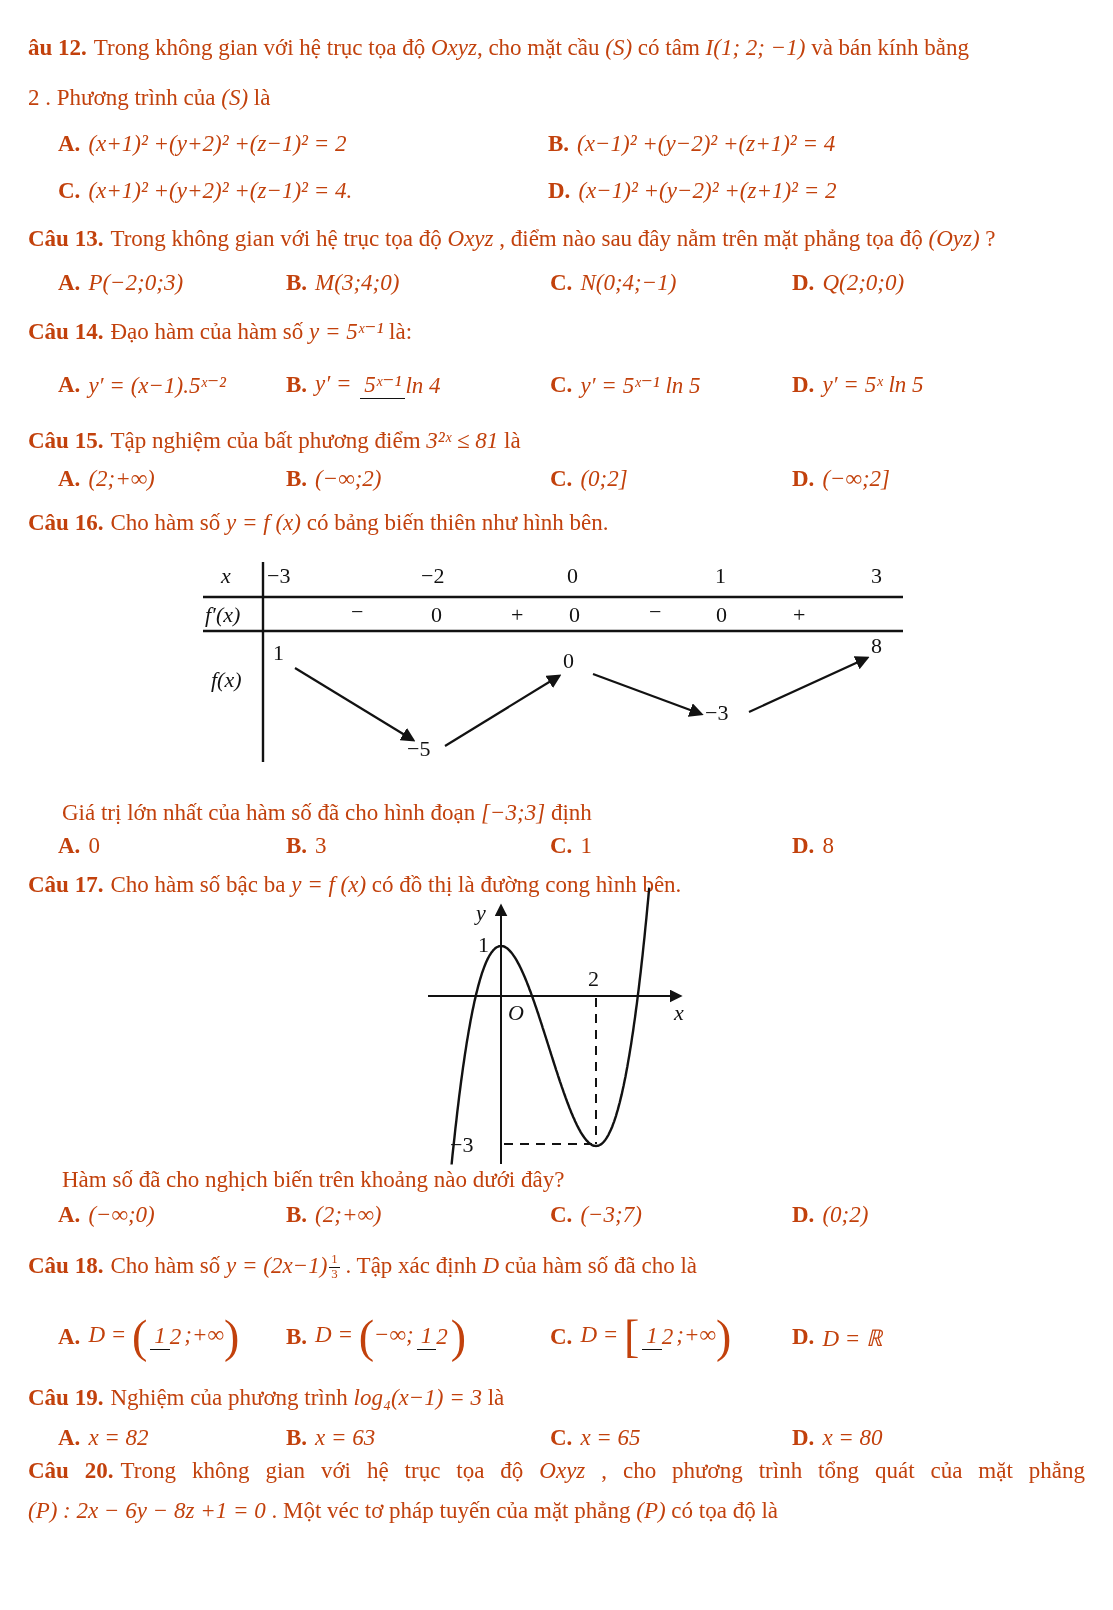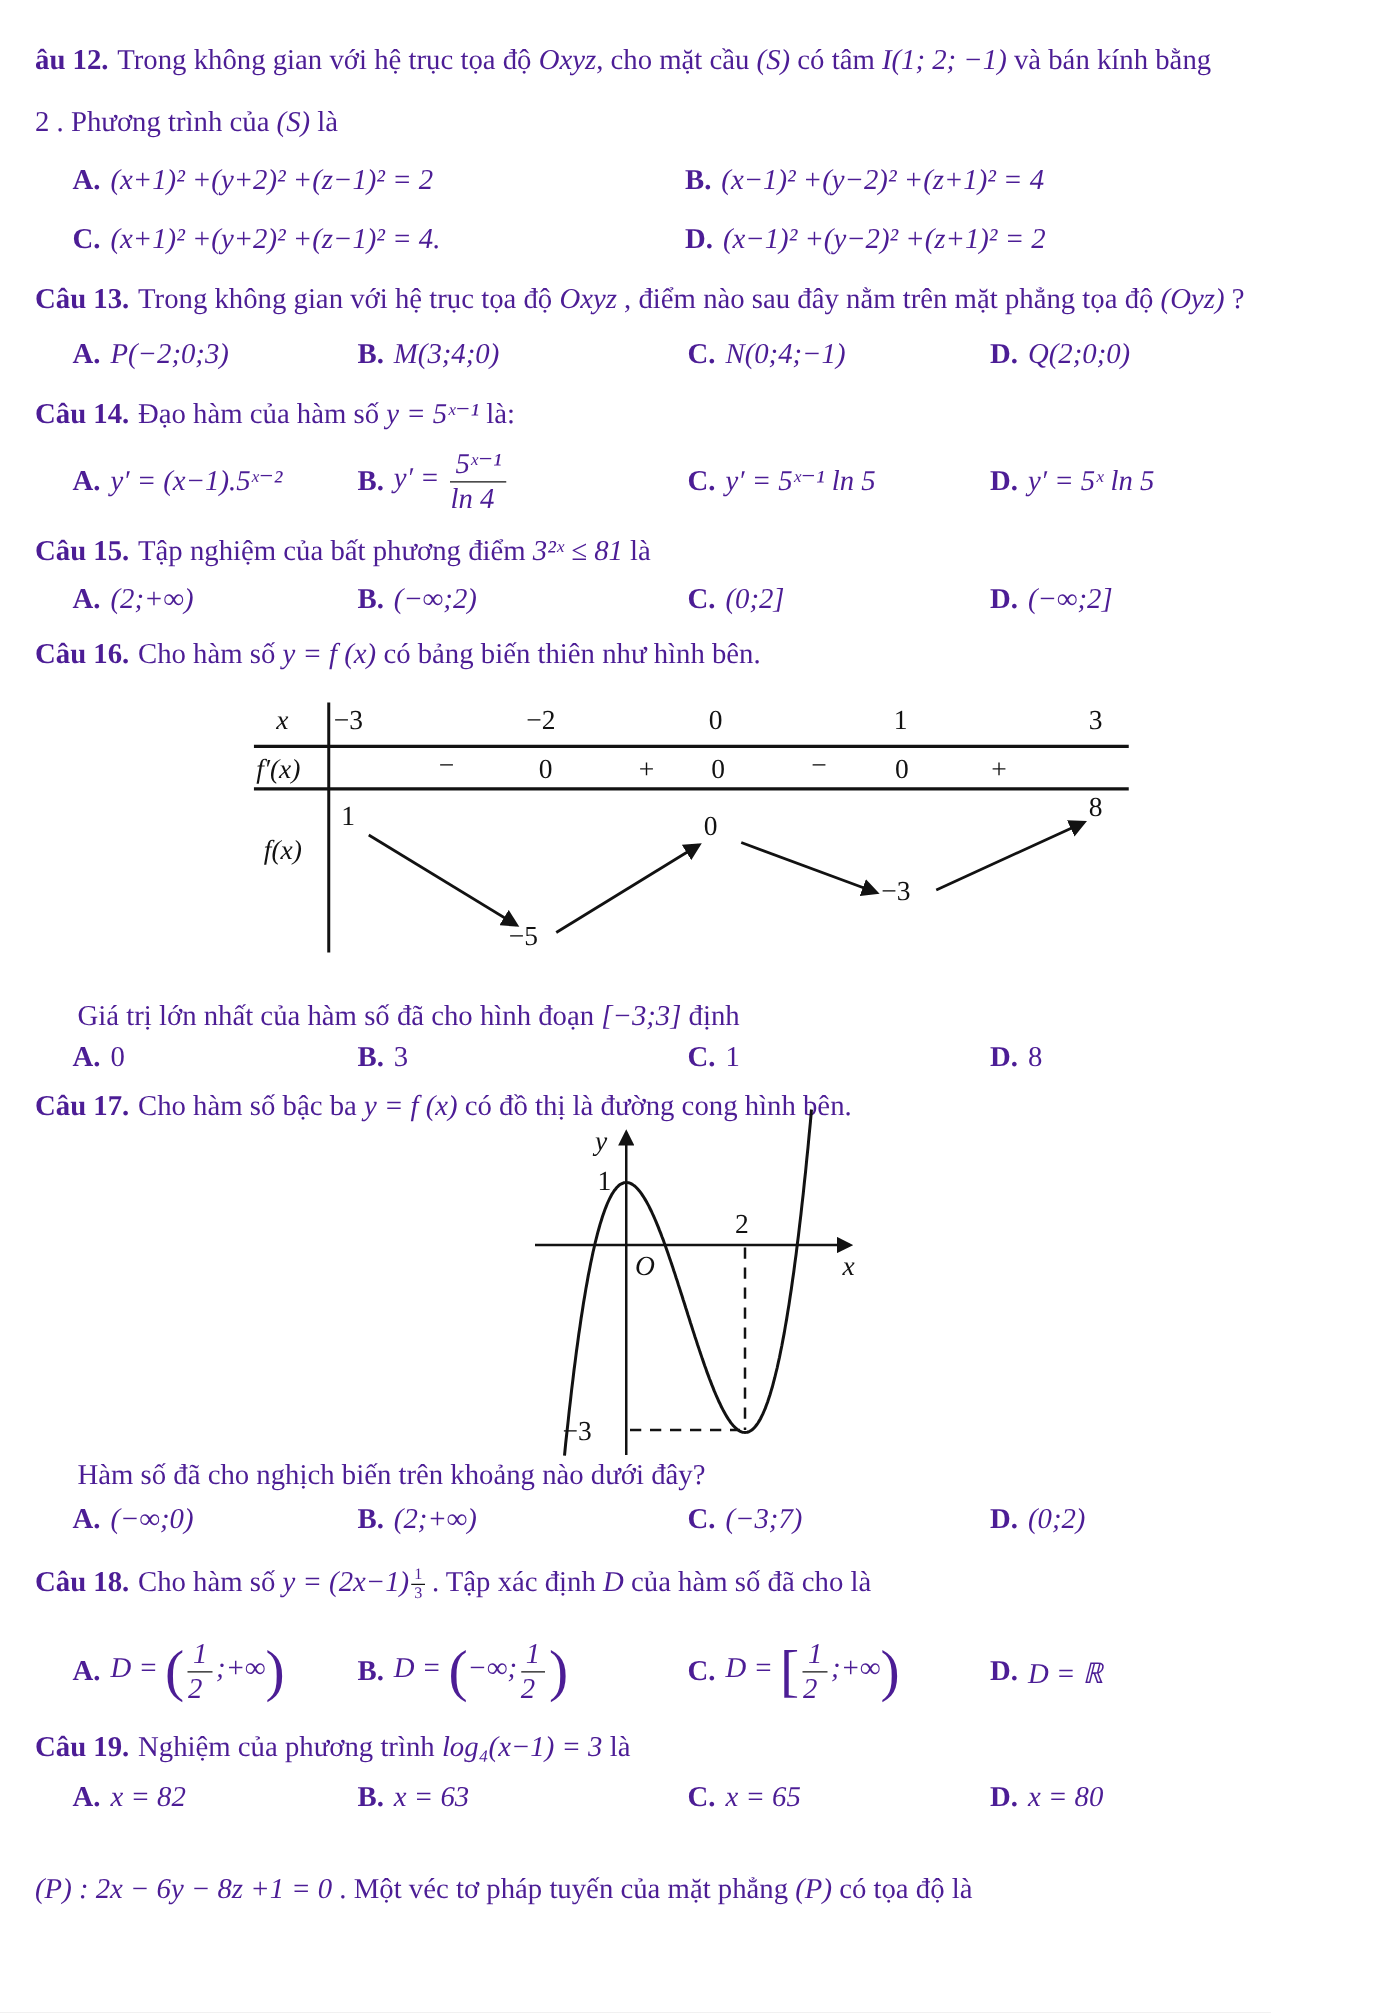--- a/index.html
+++ b/index.html
@@ -1,32 +1,32 @@
 <!DOCTYPE html>
 <html><head>
 <meta charset="utf-8">
 <style>
   html,body{margin:0;padding:0;background:#e8e8e8;}
   .page{
     position:relative;width:1113px;height:1610px;background:#ffffff;
     font-family:"Liberation Serif","DejaVu Serif",serif;
-    color:#4c1d95;font-size:23px;overflow:hidden;margin:0 auto;
+    color:#c2410c;font-size:23px;overflow:hidden;margin:0 auto;
   }
   .row{position:absolute;left:0;width:100%;white-space:nowrap;}
   .stem{padding-left:28px;}
   .sub{padding-left:62px;}
   .qnum{font-weight:700;margin-right:7px;}
   .m{font-style:italic;}
   
   .opts4{display:grid;grid-template-columns:228px 264px 242px auto;padding-left:58px;}
   .opts2{display:grid;grid-template-columns:490px auto;padding-left:58px;}
   .opt .olabel{font-weight:700;margin-right:8px;}
   .opt{display:inline-flex;align-items:center;}
   
-  .frac{display:inline-flex;flex-direction:column;vertical-align:middle;
+  .frac{display:inline-flex;flex-direction:row;align-items:center;vertical-align:middle;
         line-height:1.05;margin:0 3px;font-style:italic;}
   .frac .fn{border-bottom:1.6px solid #121212;padding:0 4px 1px;}
   .frac .fd{padding-top:1px;}
   
   .big{font-size:200%;font-weight:400;vertical-align:middle;line-height:0.9;font-style:normal;}
   
   .supfrac{display:inline-flex;flex-direction:column;align-items:center;
            vertical-align:10px;font-size:56%;line-height:1.05;margin-left:2px;}
   .supfrac span:first-child{border-bottom:1px solid #121212;padding:0 2px;}
   .fig{position:absolute;}
@@ -264,16 +264,17 @@
     <span class="opt">
         <b class="olabel">C.</b>
         <span class="oval"><span class="m">x = 65</span></span>
       </span>
     <span class="opt">
         <b class="olabel">D.</b>
         <span class="oval"><span class="m">x = 80</span></span>
       </span>
   </div>
 
+  <div class="row stem justify" style="top:1458px"><b class="qnum">Câu 20.</b><span><span>Trong không gian với hệ trục tọa độ </span><span class="m">Oxyz</span><span> , cho phương trình tổng quát của mặt phẳng</span></span></div>
   <div class="row stem" style="top:1498px"><span><span class="m">(P) : 2x − 6y − 8z +1 = 0</span><span> . Một véc tơ pháp tuyến của mặt phẳng </span><span class="m">(P)</span><span> có tọa độ là</span></span></div>
 
 
 </div>
 
 </body></html>

